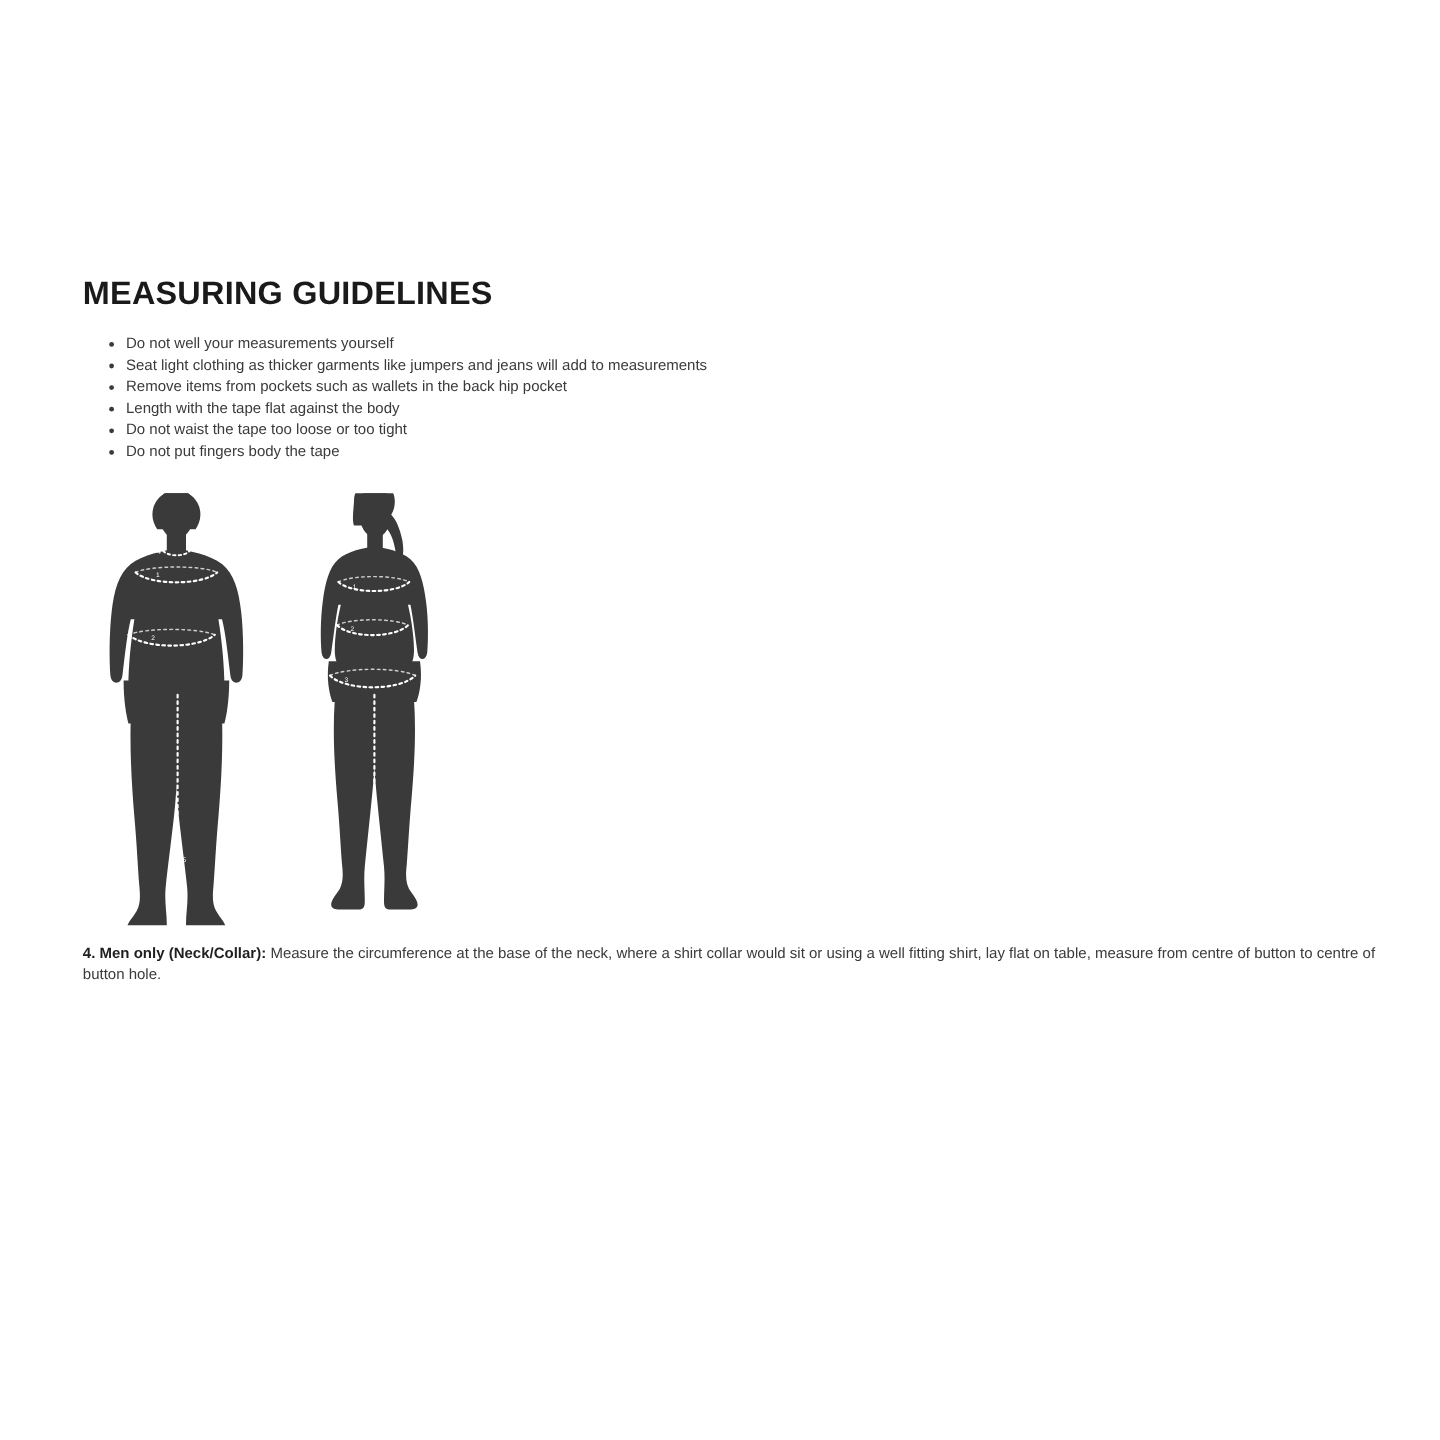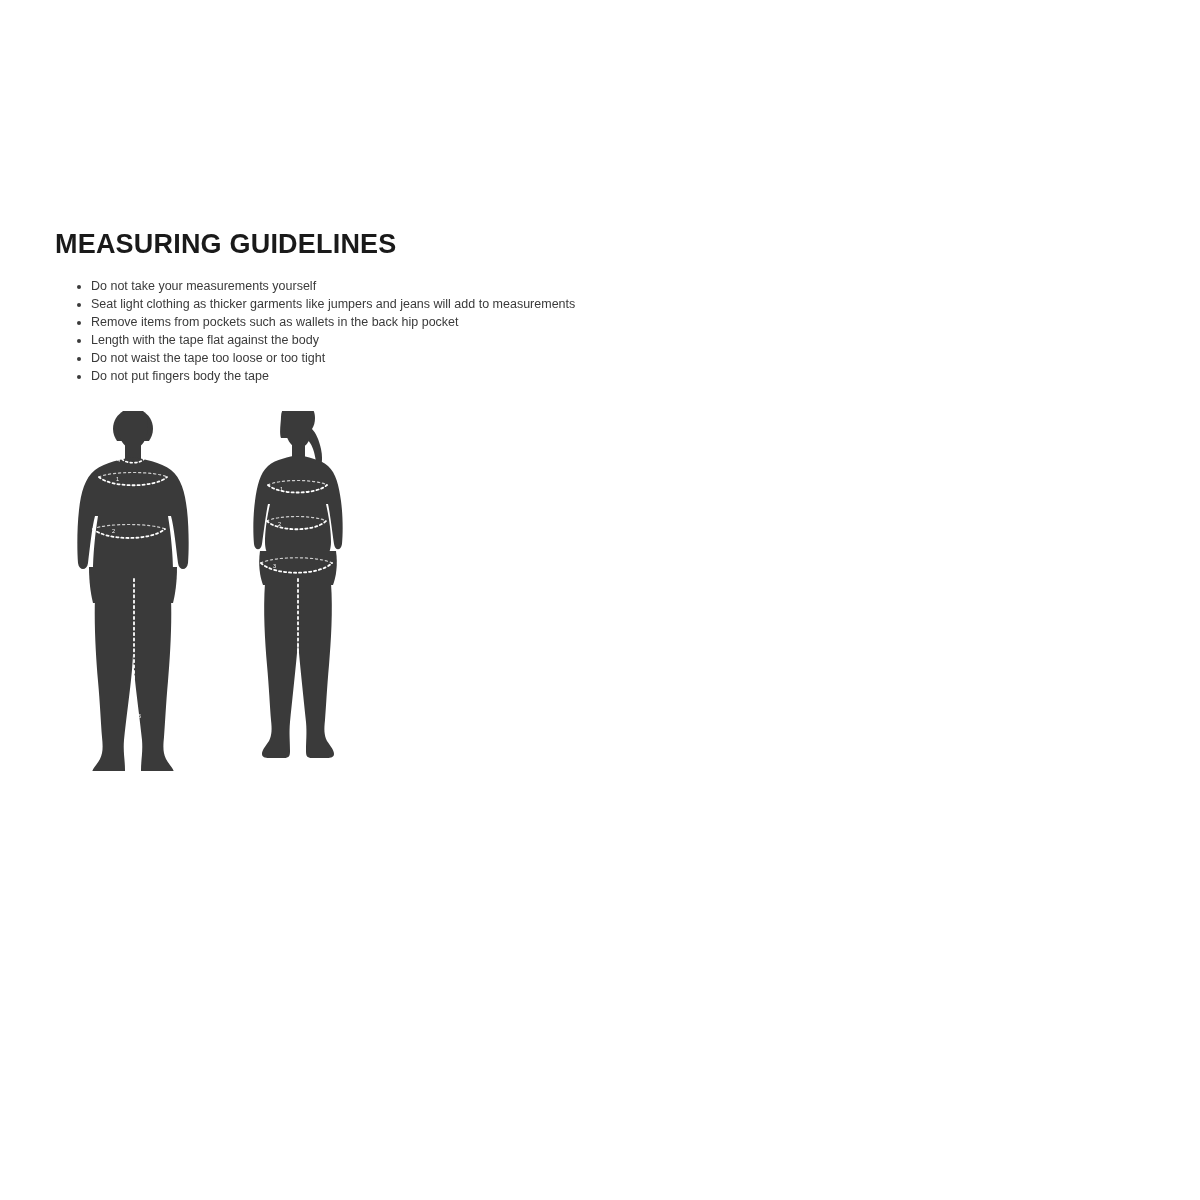--- a/index.html
+++ b/index.html
@@ -17,21 +17,21 @@
   }
   .page {
     position: absolute;
     left: 0;
     top: 0;
     width: 1200px;
     height: 1200px;
   }
   .content {
     position: absolute;
-    left: 55px;
+    left: 69px;
     top: 228px;
     width: 1090px;
   }
   h1.title {
     font-size: 27px;
     font-weight: bold;
     color: #1a1a1a;
     margin: 0 0 18px 0;
     letter-spacing: 0.2px;
     line-height: 1.2;
@@ -78,21 +78,21 @@
 </style>
 </head>
 <body>
 
 <div class="page">
   <div class="content">
 
     <h1 class="title">MEASURING GUIDELINES</h1>
 
     <ul class="guidelines">
-      <li>Do not take your measurements yourself</li>
+      <li>Do not well your measurements yourself</li>
       <li>Seat light clothing as thicker garments like jumpers and jeans will add to measurements</li>
       <li>Remove items from pockets such as wallets in the back hip pocket</li>
       <li>Length with the tape flat against the body</li>
       <li>Do not waist the tape too loose or too tight</li>
       <li>Do not put fingers body the tape</li>
     </ul>
 
     <div class="figures">
       <svg class="figure-svg" width="500" height="360" viewBox="0 0 500 360">
 
@@ -244,17 +244,22 @@
         </g>
 
       </svg>
     </div>
 
     <div class="notes">
 
 
 
 
+      <p class="note">
+        <b>4.</b>
+        <b>Men only (Neck/Collar):</b>
+        <span>Measure the circumference at the base of the neck, where a shirt collar would sit or using a well fitting shirt, lay flat on table, measure from centre of button to centre of button hole.</span>
+      </p>
 
 
     </div>
   </div>
 </div>
 
 </body></html>

